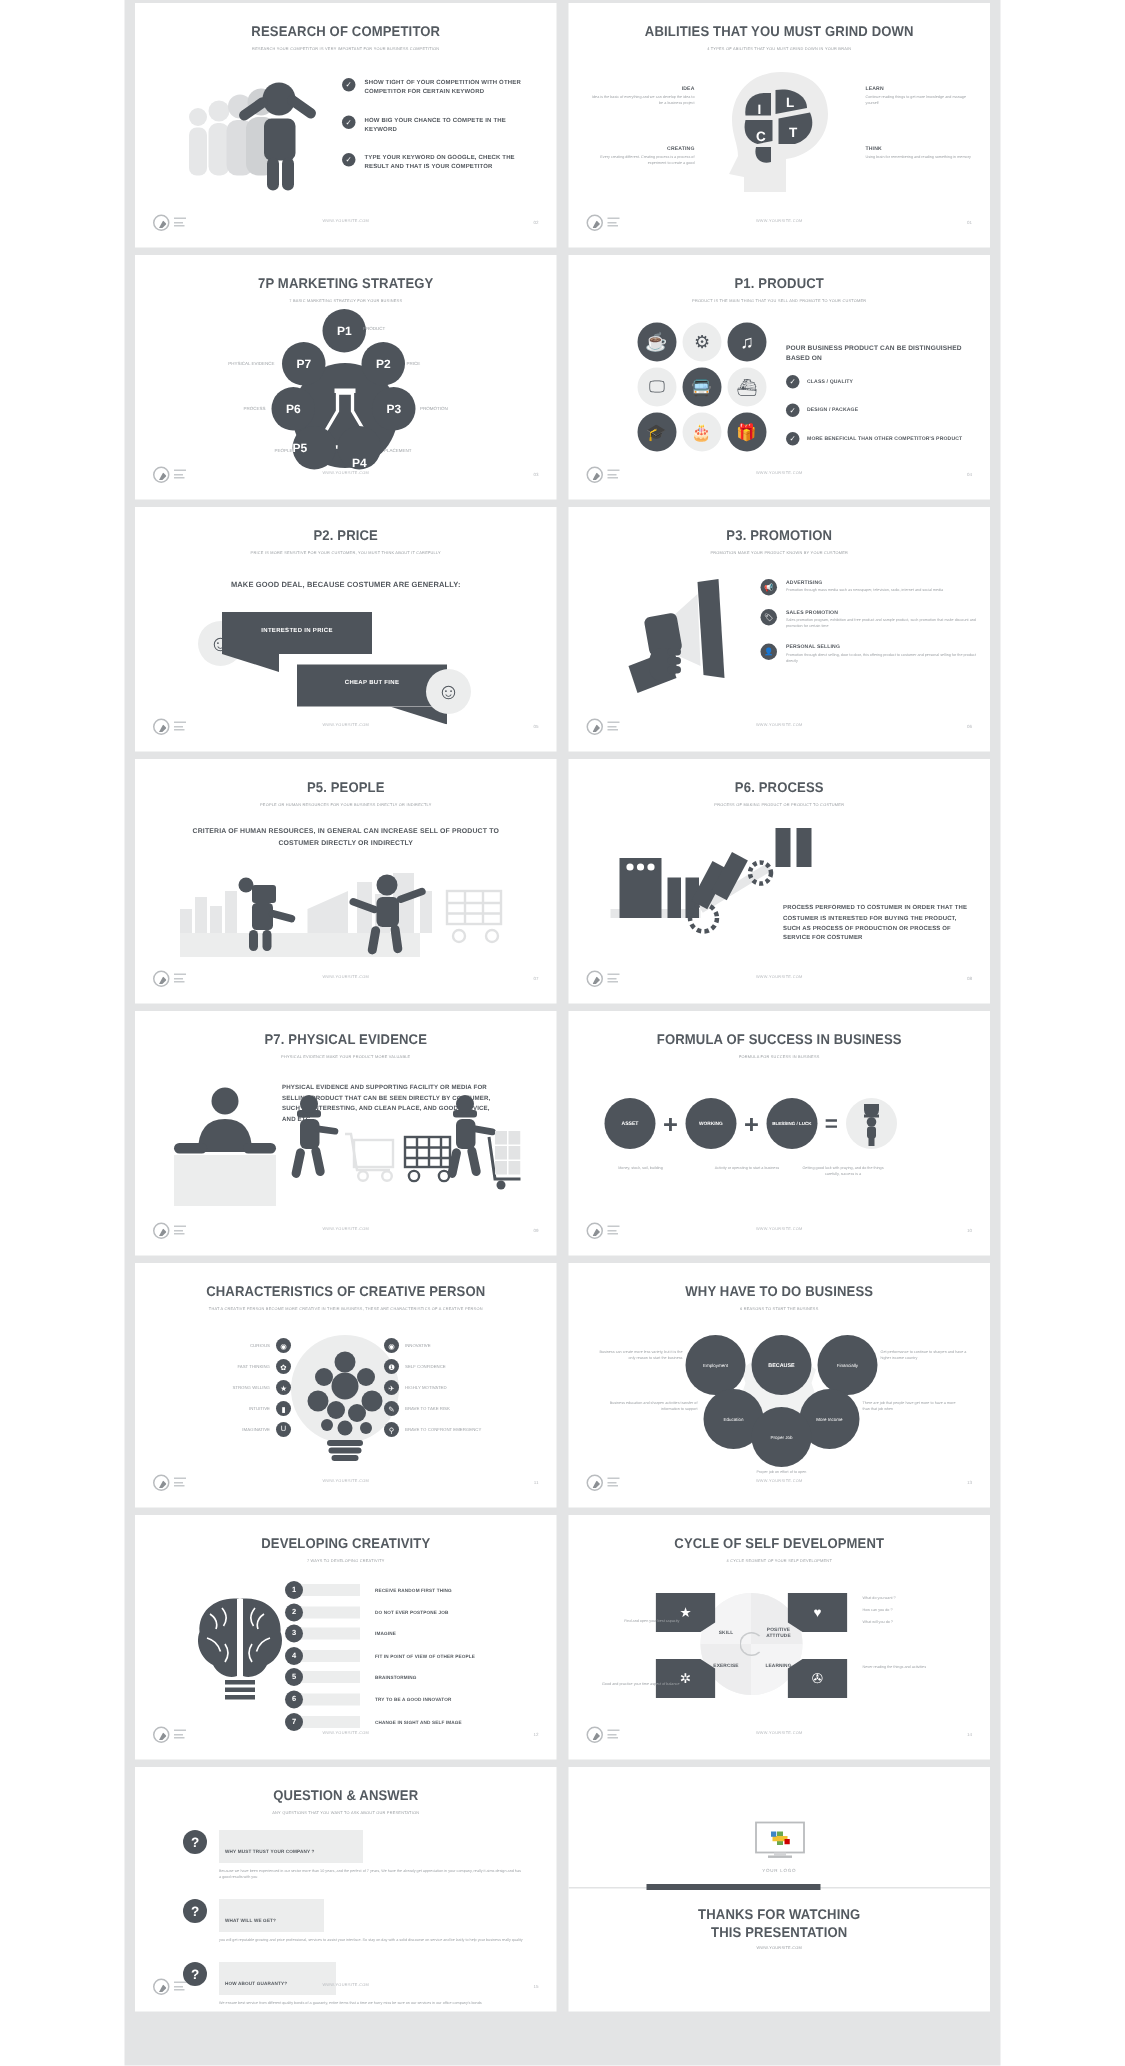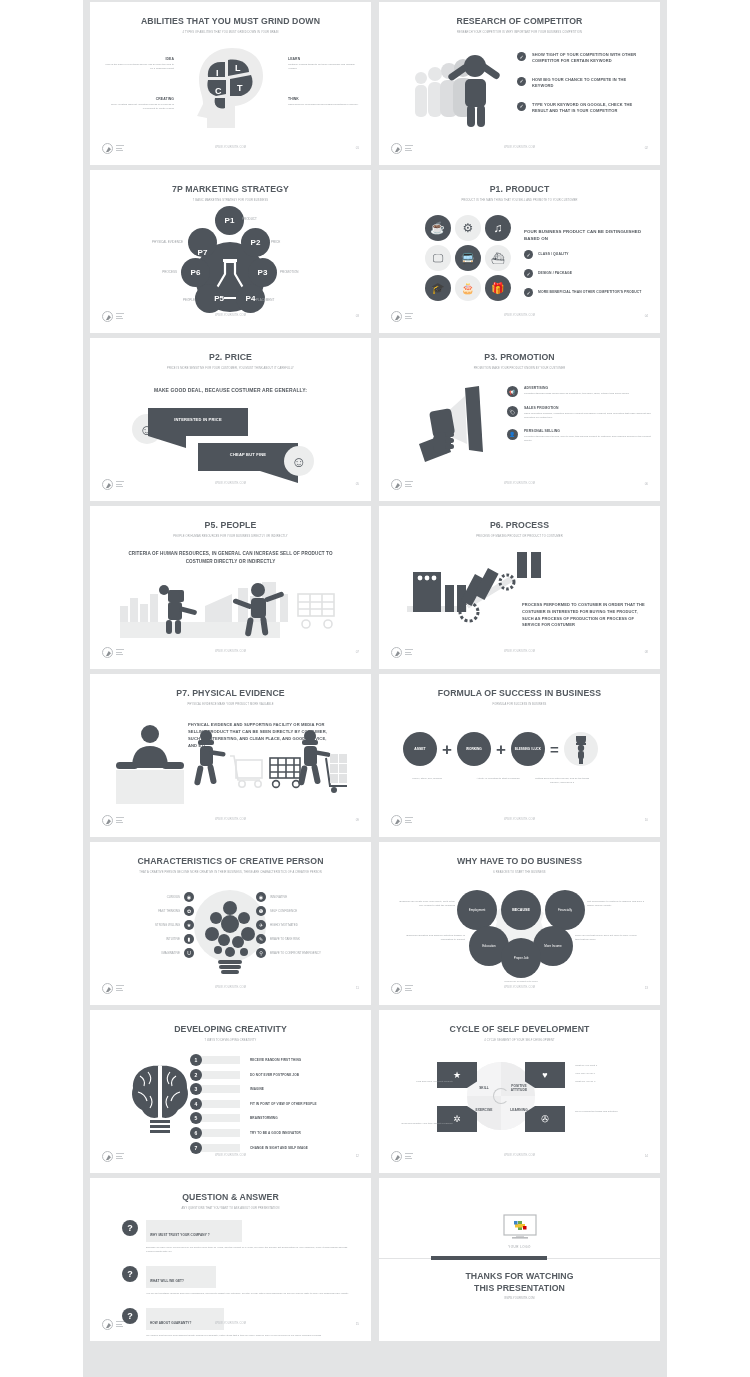--- a/index.html
+++ b/index.html
@@ -91,20 +91,73 @@
   }
 
   svg { display: block; }
 </style>
 </head>
 <body>
 
 <div class="page-bg"></div>
 
 <div class="grid">
+
+  <div class="slide">
+    <div class="s-title t1">RESEARCH OF COMPETITOR</div>
+    <div class="s-sub t1">RESEARCH YOUR COMPETITOR IS VERY IMPORTANT FOR YOUR BUSINESS COMPETITION</div>
+    <svg style="position:absolute;left:30px;top:48px" width="110" height="80" viewBox="0 0 110 80">
+      <g fill="#e6e7e8">
+        <circle cx="12" cy="28" r="6"></circle>
+          <rect x="6" y="35" width="12" height="32" rx="5"></rect>
+        <circle cx="26" cy="24" r="7"></circle>
+          <rect x="19" y="32" width="14" height="35" rx="6"></rect>
+      </g>
+      <g fill="#dcdddf">
+        <circle cx="40" cy="21" r="8"></circle>
+          <rect x="31" y="30" width="18" height="37" rx="7"></rect>
+      </g>
+      <g fill="#cfd1d3">
+        <circle cx="54" cy="18" r="9"></circle>
+          <rect x="44" y="28" width="20" height="39" rx="8"></rect>
+      </g>
+      <g fill="#4e545b">
+        <circle cx="66" cy="16" r="11"></circle>
+        <rect x="56" y="29" width="21" height="28" rx="5"></rect>
+        <rect x="58" y="55" width="8" height="22" rx="4"></rect>
+        <rect x="68" y="55" width="8" height="22" rx="4"></rect>
+        <rect x="38" y="26" width="22" height="7" rx="3.5" transform="rotate(-35 38 26)"></rect>
+        <rect x="74" y="12" width="22" height="7" rx="3.5" transform="rotate(35 74 12)"></rect>
+      </g>
+    </svg>
+    <div style="position:absolute;left:138px;top:50px;width:132px">
+      <div style="display:flex;gap:6px;margin-bottom:12px">
+        <div class="chk">✓</div>
+        <div class="bodycopy" style="flex:1">SHOW TIGHT OF YOUR COMPETITION WITH OTHER COMPETITOR FOR CERTAIN KEYWORD</div>
+      </div>
+      <div style="display:flex;gap:6px;margin-bottom:12px">
+        <div class="chk">✓</div>
+        <div class="bodycopy" style="flex:1">HOW BIG YOUR CHANCE TO COMPETE IN THE KEYWORD</div>
+      </div>
+      <div style="display:flex;gap:6px">
+        <div class="chk">✓</div>
+        <div class="bodycopy" style="flex:1">TYPE YOUR KEYWORD ON GOOGLE, CHECK THE RESULT AND THAT IS YOUR COMPETITOR</div>
+      </div>
+    </div>
+    <div class="s-footer">
+      <div class="f-logo"></div>
+      <div class="f-lines">
+          <i></i>
+          <i></i>
+          <i></i>
+        </div>
+      <div class="f-url">WWW.YOURSITE.COM</div>
+      <div class="f-page">02</div>
+    </div>
+  </div>
 
   <div class="slide">
     <div class="s-title t1">ABILITIES THAT YOU MUST GRIND DOWN</div>
     <div class="s-sub t1">4 TYPES OF ABILITIES THAT YOU MUST GRIND DOWN IN YOUR BRAIN</div>
     <svg style="position:absolute;left:95px;top:44px" width="95" height="85" viewBox="0 0 95 85">
       <path d="M47 2 C25 2 14 18 14 34 C14 44 18 50 18 58 L12 70 L22 72 L22 82 L50 82 L50 60 C66 58 78 46 78 30 C78 14 67 2 47 2Z" fill="#ececec"></path>
       <path d="M36 16 C26 16 22 23 23 31 L40 31 L40 16Z" fill="#4e545b"></path>
       <path d="M43 14 C55 12 64 18 64 26 L43 30Z" fill="#4e545b"></path>
       <path d="M23 34 C21 42 24 48 31 50 L41 48 L41 34Z" fill="#4e545b"></path>
       <path d="M45 33 L66 29 C70 38 66 47 56 50 L45 50Z" fill="#4e545b"></path>
@@ -136,100 +189,47 @@
           <i></i>
           <i></i>
           <i></i>
         </div>
       <div class="f-url">WWW.YOURSITE.COM</div>
       <div class="f-page">01</div>
     </div>
   </div>
 
   <div class="slide">
-    <div class="s-title t1">RESEARCH OF COMPETITOR</div>
-    <div class="s-sub t1">RESEARCH YOUR COMPETITOR IS VERY IMPORTANT FOR YOUR BUSINESS COMPETITION</div>
-    <svg style="position:absolute;left:30px;top:48px" width="110" height="80" viewBox="0 0 110 80">
-      <g fill="#e6e7e8">
-        <circle cx="12" cy="28" r="6"></circle>
-          <rect x="6" y="35" width="12" height="32" rx="5"></rect>
-        <circle cx="26" cy="24" r="7"></circle>
-          <rect x="19" y="32" width="14" height="35" rx="6"></rect>
-      </g>
-      <g fill="#dcdddf">
-        <circle cx="40" cy="21" r="8"></circle>
-          <rect x="31" y="30" width="18" height="37" rx="7"></rect>
-      </g>
-      <g fill="#cfd1d3">
-        <circle cx="54" cy="18" r="9"></circle>
-          <rect x="44" y="28" width="20" height="39" rx="8"></rect>
-      </g>
-      <g fill="#4e545b">
-        <circle cx="66" cy="16" r="11"></circle>
-        <rect x="56" y="29" width="21" height="28" rx="5"></rect>
-        <rect x="58" y="55" width="8" height="22" rx="4"></rect>
-        <rect x="68" y="55" width="8" height="22" rx="4"></rect>
-        <rect x="38" y="26" width="22" height="7" rx="3.5" transform="rotate(-35 38 26)"></rect>
-        <rect x="74" y="12" width="22" height="7" rx="3.5" transform="rotate(35 74 12)"></rect>
-      </g>
-    </svg>
-    <div style="position:absolute;left:138px;top:50px;width:132px">
-      <div style="display:flex;gap:6px;margin-bottom:12px">
-        <div class="chk">✓</div>
-        <div class="bodycopy" style="flex:1">SHOW TIGHT OF YOUR COMPETITION WITH OTHER COMPETITOR FOR CERTAIN KEYWORD</div>
-      </div>
-      <div style="display:flex;gap:6px;margin-bottom:12px">
-        <div class="chk">✓</div>
-        <div class="bodycopy" style="flex:1">HOW BIG YOUR CHANCE TO COMPETE IN THE KEYWORD</div>
-      </div>
-      <div style="display:flex;gap:6px">
-        <div class="chk">✓</div>
-        <div class="bodycopy" style="flex:1">TYPE YOUR KEYWORD ON GOOGLE, CHECK THE RESULT AND THAT IS YOUR COMPETITOR</div>
-      </div>
-    </div>
-    <div class="s-footer">
-      <div class="f-logo"></div>
-      <div class="f-lines">
-          <i></i>
-          <i></i>
-          <i></i>
-        </div>
-      <div class="f-url">WWW.YOURSITE.COM</div>
-      <div class="f-page">02</div>
-    </div>
-  </div>
-
-  <div class="slide">
     <div class="s-title t1">7P MARKETING STRATEGY</div>
     <div class="s-sub t1">7 BASIC MARKETING STRATEGY FOR YOUR BUSINESS</div>
     <div style="position:absolute;left:105px;top:72px;width:70px;height:70px" class="circ dark">
       <svg width="70" height="70" viewBox="0 0 70 70">
         <path d="M30 20 h10 v12 l10 17 a4 4 0 0 1 -3 7 h-24 a4 4 0 0 1 -3 -7 l10 -17Z" fill="none" stroke="#fff" stroke-width="2.2"></path>
         <rect x="28" y="17" width="14" height="3" fill="#fff"></rect>
       </svg>
     </div>
     <div class="circ dark w" style="position:absolute;left:125px;top:36px;width:29px;height:29px;display:flex;align-items:center;justify-content:center;font-weight:bold;font-size:8px">
         <span>P1</span>
       </div>
     <div class="circ dark w" style="position:absolute;left:151px;top:58px;width:29px;height:29px;display:flex;align-items:center;justify-content:center;font-weight:bold;font-size:8px">
         <span>P2</span>
       </div>
     <div class="circ dark w" style="position:absolute;left:158px;top:88px;width:29px;height:29px;display:flex;align-items:center;justify-content:center;font-weight:bold;font-size:8px">
         <span>P3</span>
       </div>
-    <div class="circ dark w" style="position:absolute;left:146px;top:114px;width:29px;height:29px;display:flex;align-items:center;justify-content:center;font-weight:bold;font-size:8px">
+    <div class="circ dark w" style="position:absolute;left:135px;top:114px;width:29px;height:29px;display:flex;align-items:flex-end;justify-content:center;font-weight:bold;font-size:8px">
         <span>P4</span>
       </div>
-    <div class="circ dark w" style="position:absolute;left:105px;top:114px;width:29px;height:29px;display:flex;align-items:center;justify-content:flex-end;font-weight:bold;font-size:8px">
+    <div class="circ dark w" style="position:absolute;left:105px;top:114px;width:29px;height:29px;display:flex;align-items:center;justify-content:flex-start;font-weight:bold;font-size:8px">
         <span>P5</span>
       </div>
     <div class="circ dark w" style="position:absolute;left:91px;top:88px;width:29px;height:29px;display:flex;align-items:center;justify-content:center;font-weight:bold;font-size:8px">
         <span>P6</span>
       </div>
-    <div class="circ dark w" style="position:absolute;left:98px;top:58px;width:29px;height:29px;display:flex;align-items:flex-end;justify-content:center;font-weight:bold;font-size:8px">
+    <div class="circ dark w" style="position:absolute;left:98px;top:58px;width:29px;height:29px;display:flex;align-items:center;justify-content:center;font-weight:bold;font-size:8px">
         <span>P7</span>
       </div>
     <div class="tiny" style="position:absolute;left:152px;top:47px;font-size:3px">PRODUCT</div>
     <div class="tiny" style="position:absolute;left:181px;top:70px;font-size:3px">PRICE</div>
     <div class="tiny" style="position:absolute;left:190px;top:100px;font-size:3px">PROMOTION</div>
     <div class="tiny" style="position:absolute;left:166px;top:128px;font-size:3px">PLACEMENT</div>
     <div class="tiny" style="position:absolute;left:60px;top:128px;width:45px;text-align:right;font-size:3px">PEOPLE</div>
     <div class="tiny" style="position:absolute;left:45px;top:100px;width:42px;text-align:right;font-size:3px">PROCESS</div>
     <div class="tiny" style="position:absolute;left:38px;top:70px;width:55px;text-align:right;font-size:3px">PHYSICAL EVIDENCE</div>
     <div class="s-footer">

